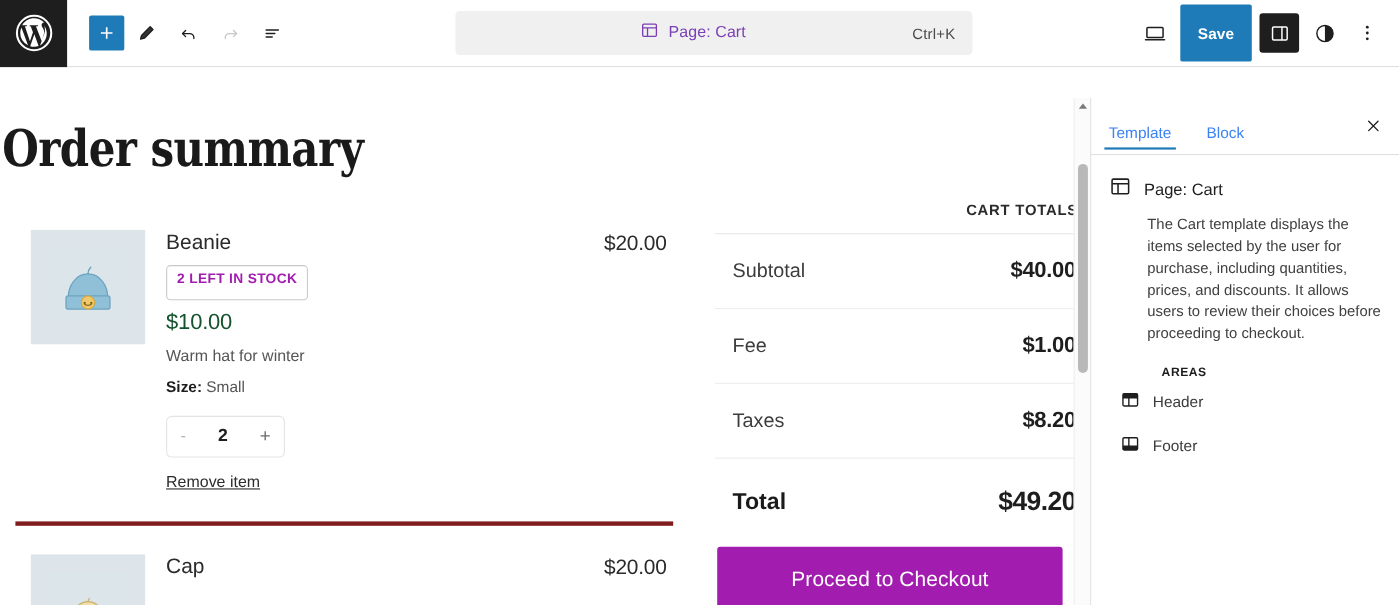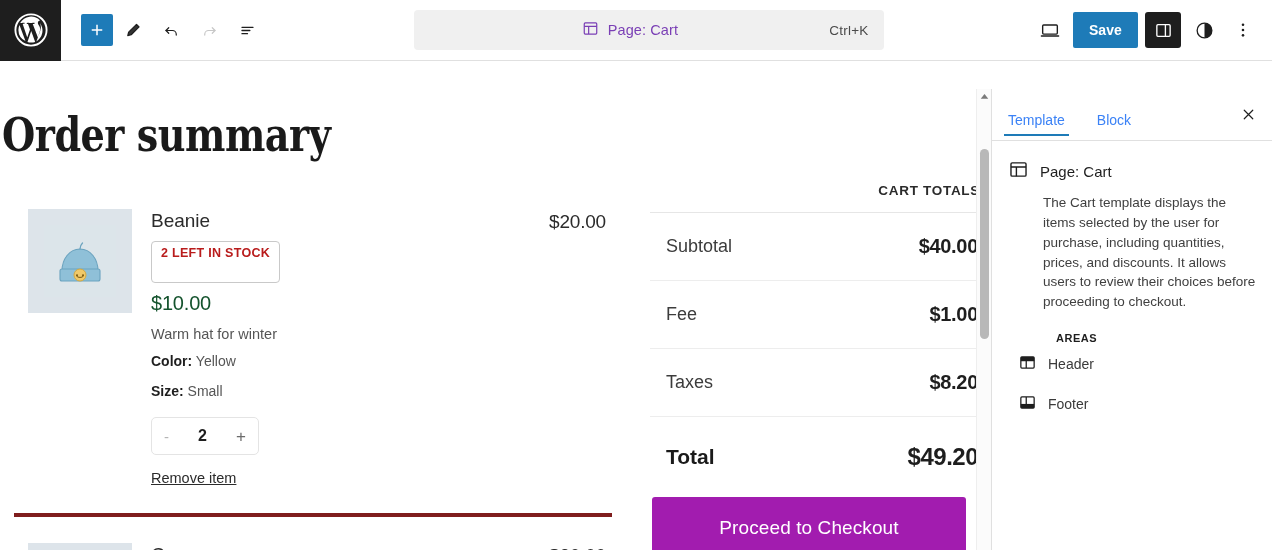--- a/index.html
+++ b/index.html
@@ -42,21 +42,21 @@
   }
   .cmdbar-center {
     flex: 1; display: flex; align-items: center; justify-content: center; gap: 9px;
   }
   .cmdbar-label { font-size: 14.5px; color: #7a3fb5; letter-spacing: .1px; }
   .cmdbar-shortcut { font-size: 13.5px; color: #4a4a4a; letter-spacing: .2px; }
 
   .header-right { display: flex; align-items: center; gap: 7px; padding-right: 13px; }
   .save-btn {
     background: #1e7bb8; color: #fff; border: none; cursor: pointer;
-    height: 36px; padding: 0 16px; border-radius: 2px;
+    height: 52px; padding: 0 16px; border-radius: 2px;
     font-size: 14px; font-weight: 600; letter-spacing: .1px;
     font-family: "Liberation Sans", sans-serif;
   }
   .icon-square-dark {
     width: 36px; height: 36px; background: #1e1e1e; border-radius: 3px;
     display: flex; align-items: center; justify-content: center; cursor: pointer; color: #fff;
   }
   .icon-plain {
     width: 32px; height: 36px; display: flex; align-items: center; justify-content: center;
     cursor: pointer; color: #1e1e1e;
@@ -96,22 +96,22 @@
   .product-row:last-child { border-bottom: none; }
   .thumb {
     width: 104px; height: 104px; flex: 0 0 104px; background: #dde4ea;
     display: flex; align-items: center; justify-content: center; overflow: hidden;
   }
   .prod-mid { flex: 1; padding-left: 19px; }
   .prod-name { font-size: 19px; color: #2b2b2b; line-height: 1.25; }
   .stock-badge {
     display: inline-block; margin-top: 9px;
     border: 1px solid #c9c9c9; border-radius: 4px;
-    padding: 4px 9px 22px 9px;
-    font-size: 12.5px; font-weight: 700; letter-spacing: .3px; color: #b91c1c;
+    padding: 4px 9px 12px 9px;
+    font-size: 12.5px; font-weight: 700; letter-spacing: .3px; color: #a21caf;
   }
   .unit-price { font-size: 20px; color: #14532d; margin-top: 9px; letter-spacing: -.2px; }
   .prod-desc { font-size: 14.5px; color: #555; margin-top: 11px; }
   .attr { font-size: 14px; color: #555; margin-top: 9px; line-height: 1.45; }
   .attr:nth-of-type(2) { margin-top: 1px; }
   .attr b { color: #1e1e1e; font-weight: 700; }
   .qty {
     margin-top: 16px; width: 108px; height: 38px;
     border: 1px solid #e4e4e4; border-radius: 5px; background: #fff;
     display: flex; align-items: center; justify-content: space-between;
@@ -303,24 +303,20 @@
                   <path d="M33 49.3a1 1 0 1 0 .01 0M39 49.3a1 1 0 1 0 .01 0" fill="#7a5a12"></path>
                   <path d="M32.8 51.4c.8 1.5 5.6 1.5 6.4 0" stroke="#7a5a12" stroke-width="1" fill="none" stroke-linecap="round"></path>
                 </svg>
               </div>
               <div class="prod-mid">
                 <div class="prod-name">Beanie</div>
                 <div class="stock-badge">2 LEFT IN STOCK</div>
                 <div class="unit-price">$10.00</div>
                 <div class="prod-desc">Warm hat for winter</div>
                 <div class="attr">
-                  <b>Color:</b>
-                  <span>Yellow</span>
-                </div>
-                <div class="attr">
                   <b>Size:</b>
                   <span>Small</span>
                 </div>
                 <div class="qty">
                   <span class="mm">-</span>
                   <span class="num">2</span>
                   <span class="pp">+</span>
                 </div>
                 <a class="remove-link">Remove item</a>
               </div>

